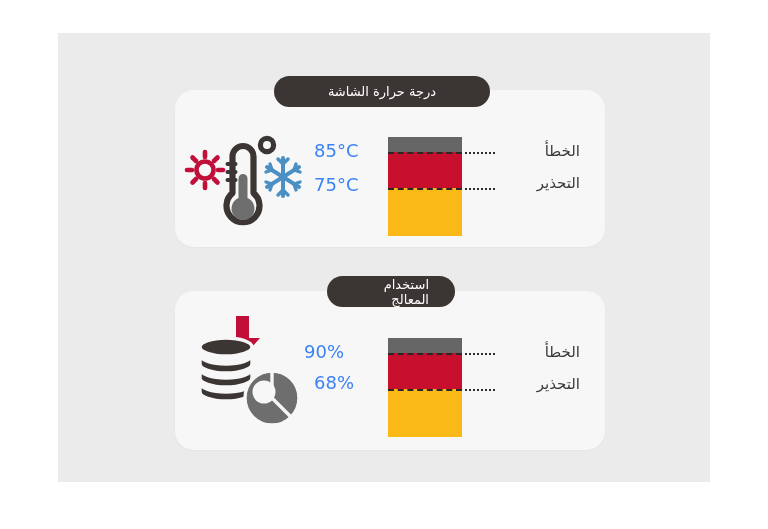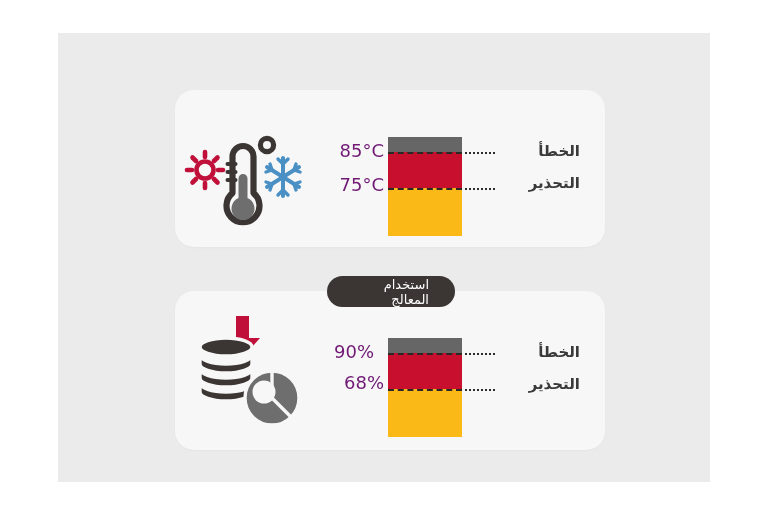--- a/index.html
+++ b/index.html
@@ -54,23 +54,23 @@
   #bar-temp{left:388px;top:137px;height:99px;}
   #bar-cpu{left:388px;top:338px;height:99px;}
   .seg{width:100%;}
   .seg-error{background:#666666;}
   .seg-warn{background:#c8102e;}
   .seg-ok{background:#fbb917;}
 
   
   .val{
     position:absolute;
-    color:#701a75;
+    color:#3b82f6;
     font-size:18px;
-    text-align:right;
+    text-align:left;
     width:70px;
     white-space:nowrap;
   }
   #val-temp-err{left:314px;top:140px;}
   #val-temp-warn{left:314px;top:174px;}
   #val-cpu-err{left:304px;top:341px;}
   #val-cpu-warn{left:314px;top:372px;}
 
   
   .leader{
@@ -86,21 +86,20 @@
 
   
   .rlabel{
     position:absolute;
     color:#3a3a3a;
     font-size:15px;
     direction:rtl;
     white-space:nowrap;
     text-align:right;
     width:80px;
-    font-weight:bold;
   }
   #rl-temp-err{left:500px;top:142px;}
   #rl-temp-warn{left:500px;top:174px;}
   #rl-cpu-err{left:500px;top:343px;}
   #rl-cpu-warn{left:500px;top:375px;}
 
   
   .bound{
     position:absolute;width:74px;height:0;
     border-top:2px dashed #2b2724;
@@ -117,20 +116,23 @@
 </style>
 </head>
 <body>
 
 <div class="stage">
 
   <div class="panel"></div>
 
   <div class="card" id="card-temp"></div>
 
+  <div class="pill" id="pill-temp">
+    <span>درجة حرارة الشاشة</span>
+  </div>
 
   <div class="icon-wrap" id="icon-temp">
     <svg viewBox="0 0 120 110" width="120" height="110" aria-hidden="true">
 
       <g fill="none" stroke="#c0103a" stroke-width="4.6" stroke-linecap="round">
         <circle cx="22" cy="40" r="8.5"></circle>
         <line x1="22" y1="22" x2="22" y2="27"></line>
         <line x1="22" y1="53" x2="22" y2="58"></line>
         <line x1="4" y1="40" x2="9" y2="40"></line>
         <line x1="35" y1="40" x2="40" y2="40"></line>

